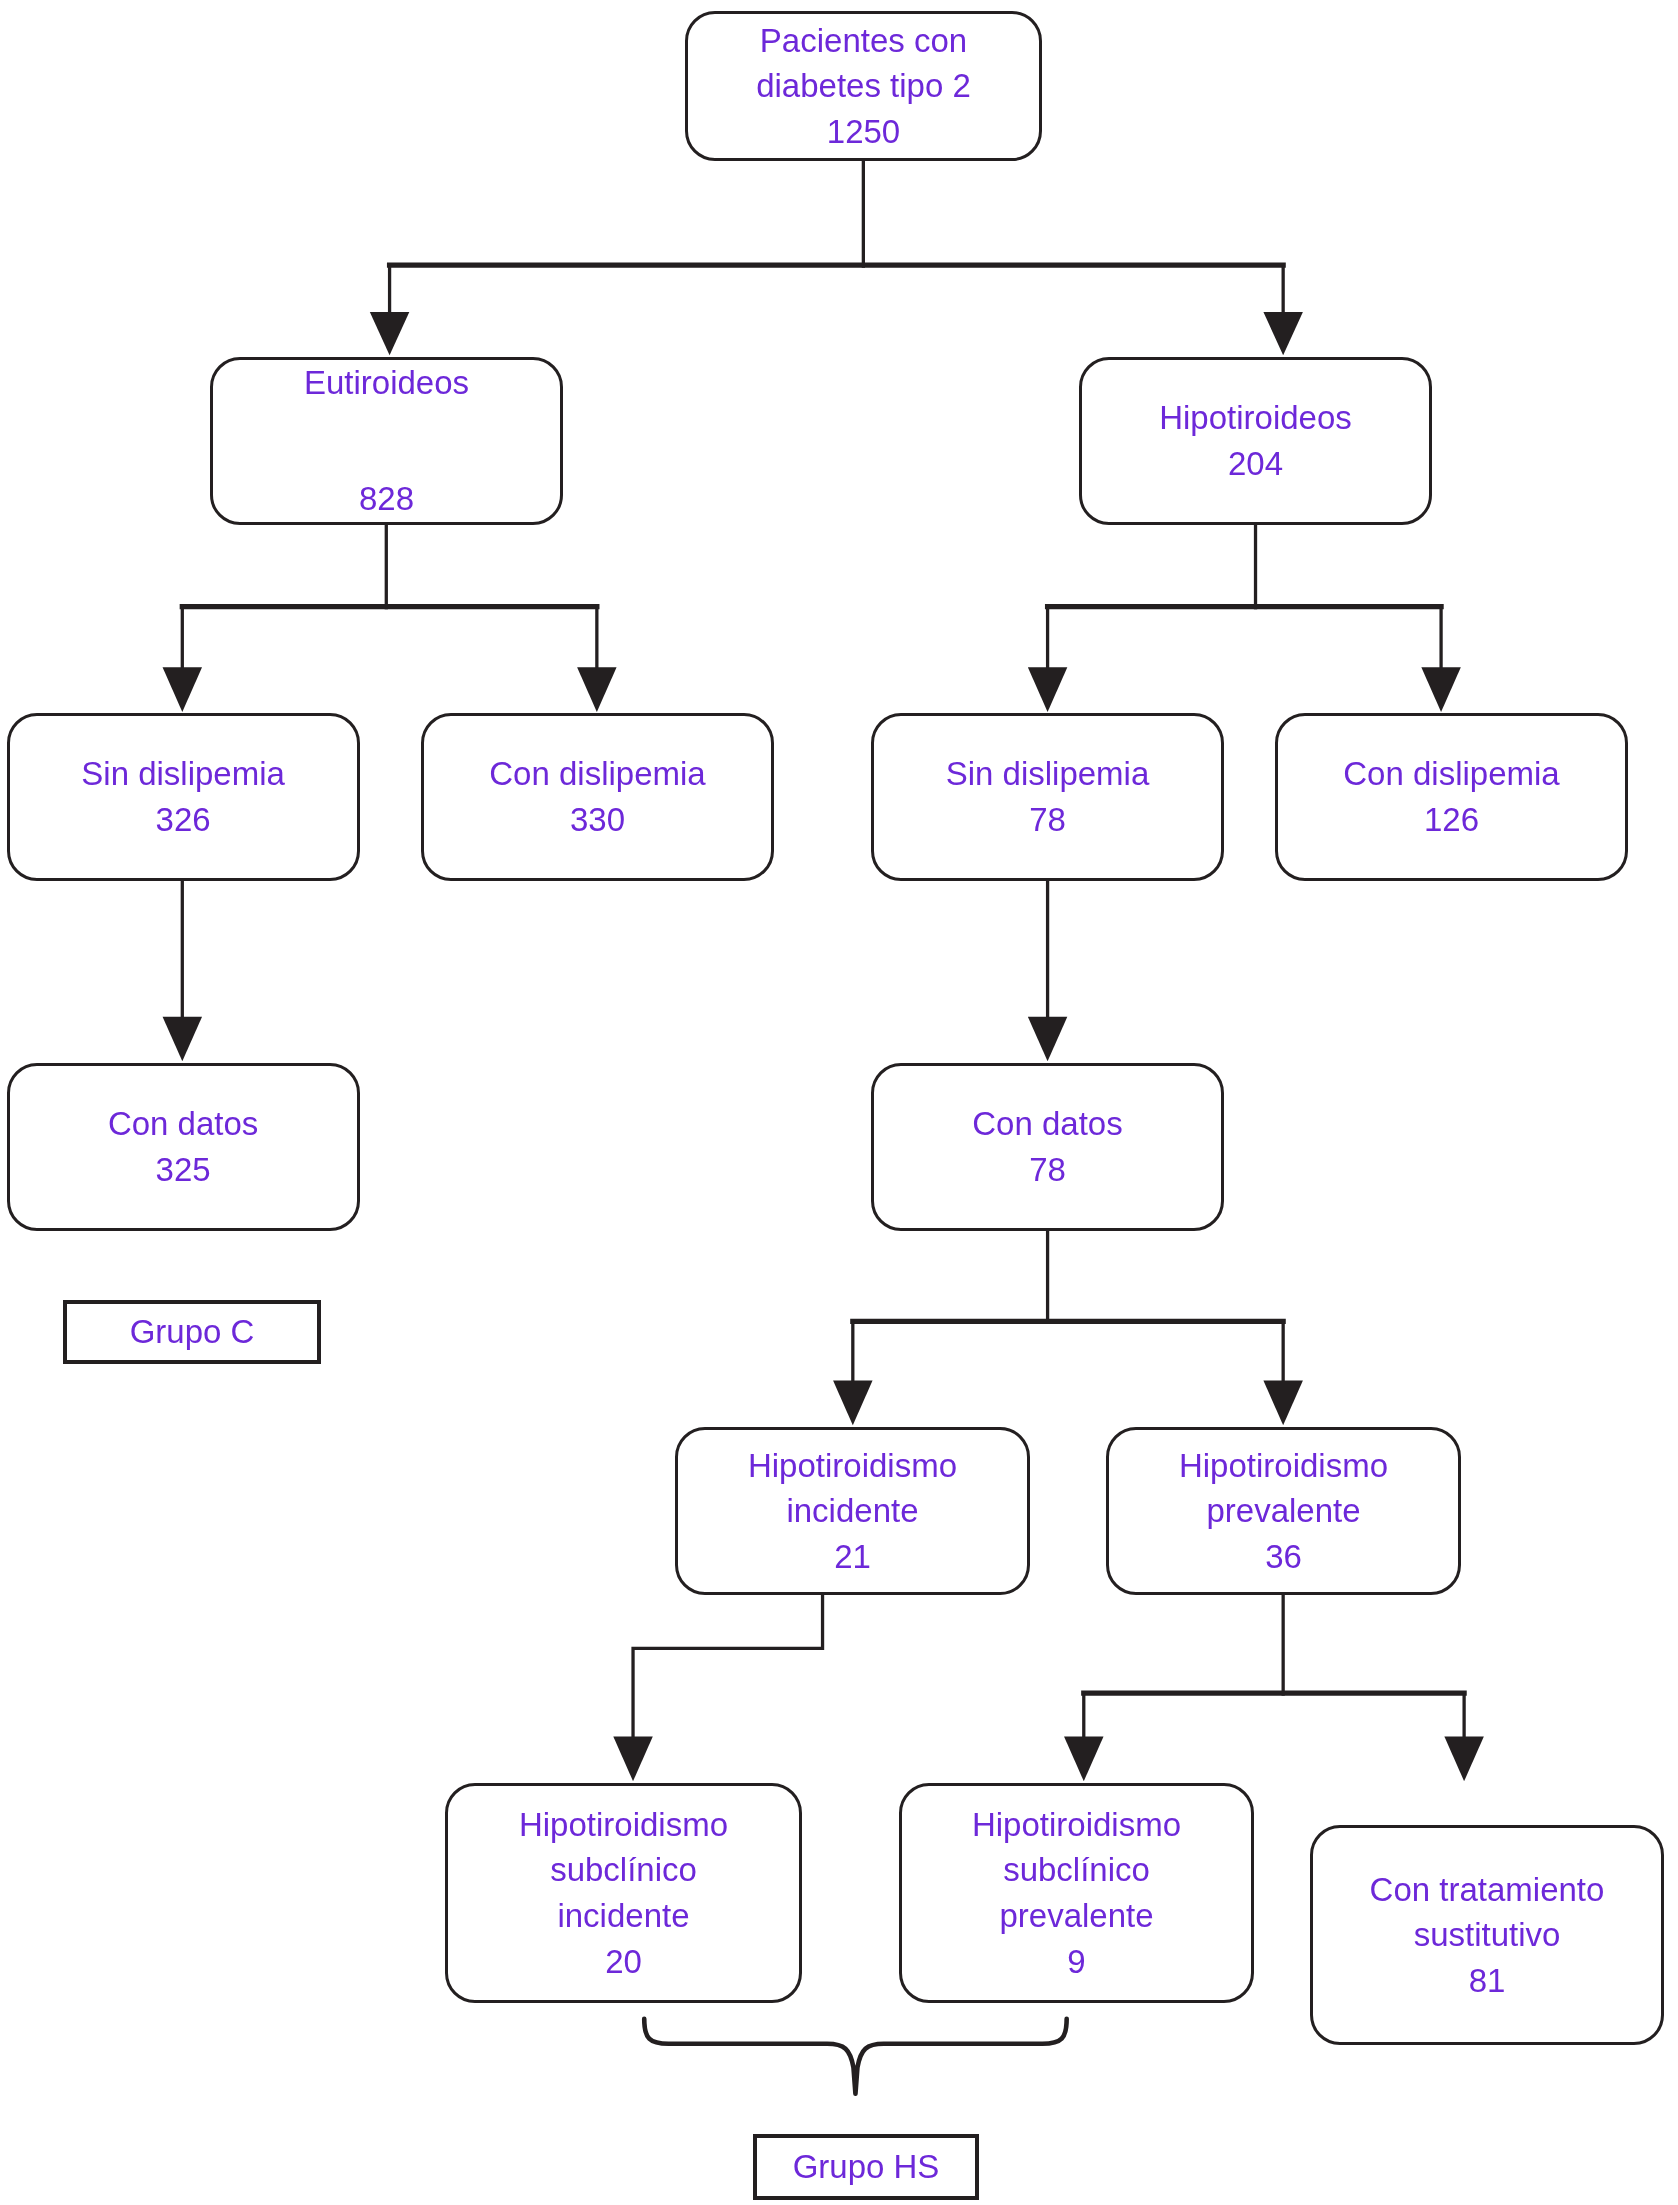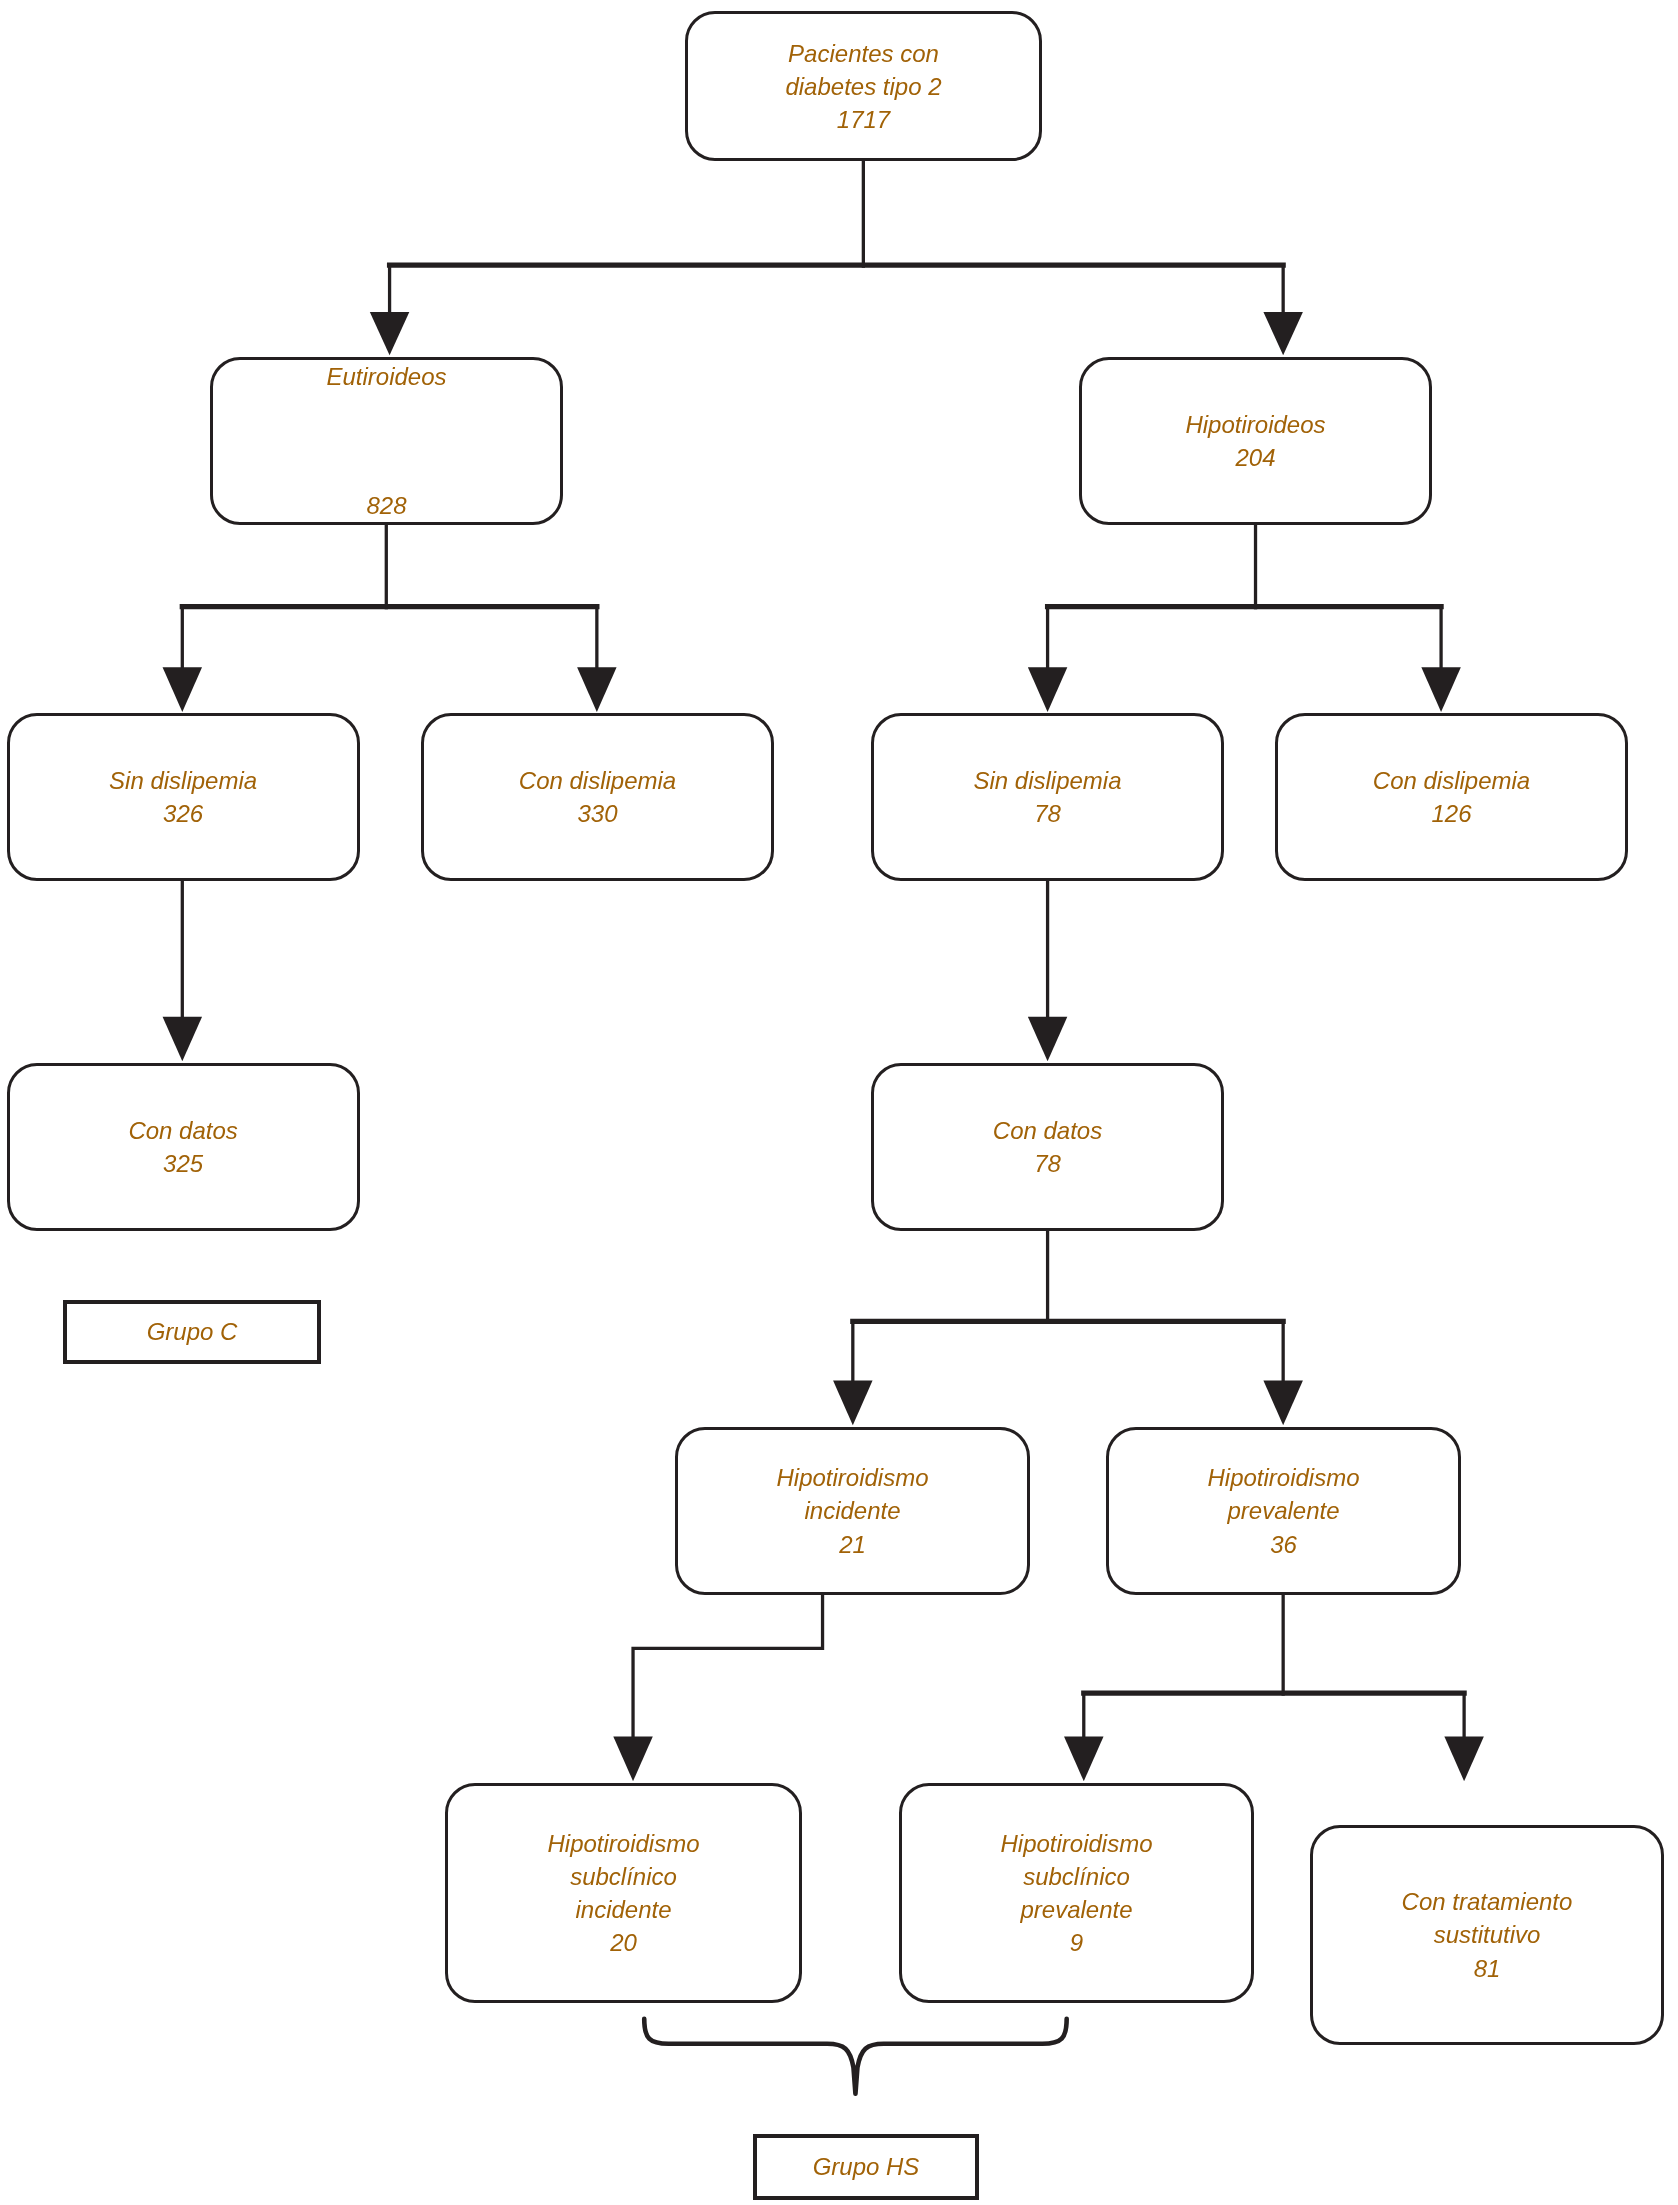--- a/index.html
+++ b/index.html
@@ -16,24 +16,23 @@
     position:absolute;
     box-sizing:border-box;
     border:3.3px solid #231f20;
     border-radius:30px;
     background:#ffffff;
     display:flex;
     flex-direction:column;
     align-items:center;
     justify-content:center;
     text-align:center;
-    font-size:24px;
+    font-size:33px;
     line-height:1.38;
-    color:#a16207;
-    font-style:italic;
+    color:#6d28d9;
   }
   .label-box{
     border-radius:0;
     border-width:4px;
   }
   .connectors{
     position:absolute;
     left:0; top:0;
     width:1678px;
     height:2205px;
@@ -127,21 +126,21 @@
                L 1303 3142
                C 1308 3114 1317 3106 1343 3106
                L 1584 3106
                C 1613 3106 1621 3098 1621 3068" stroke-width="7" stroke-linecap="round" stroke-linejoin="round"></path>
     </g>
   </svg>
 
   <div class="node" style="left:685px; top:11.2px; width:357px; height:150px;">
     <div>Pacientes con</div>
     <div>diabetes tipo 2</div>
-    <div>1717</div>
+    <div>1250</div>
   </div>
 
   <div class="node" style="left:210px; top:357px; width:353px; height:168px;justify-content:space-between;">
     <div>Eutiroideos</div>
     <div>828</div>
   </div>
 
   <div class="node" style="left:1079px; top:357px; width:353px; height:168px;">
     <div>Hipotiroideos</div>
     <div>204</div>

